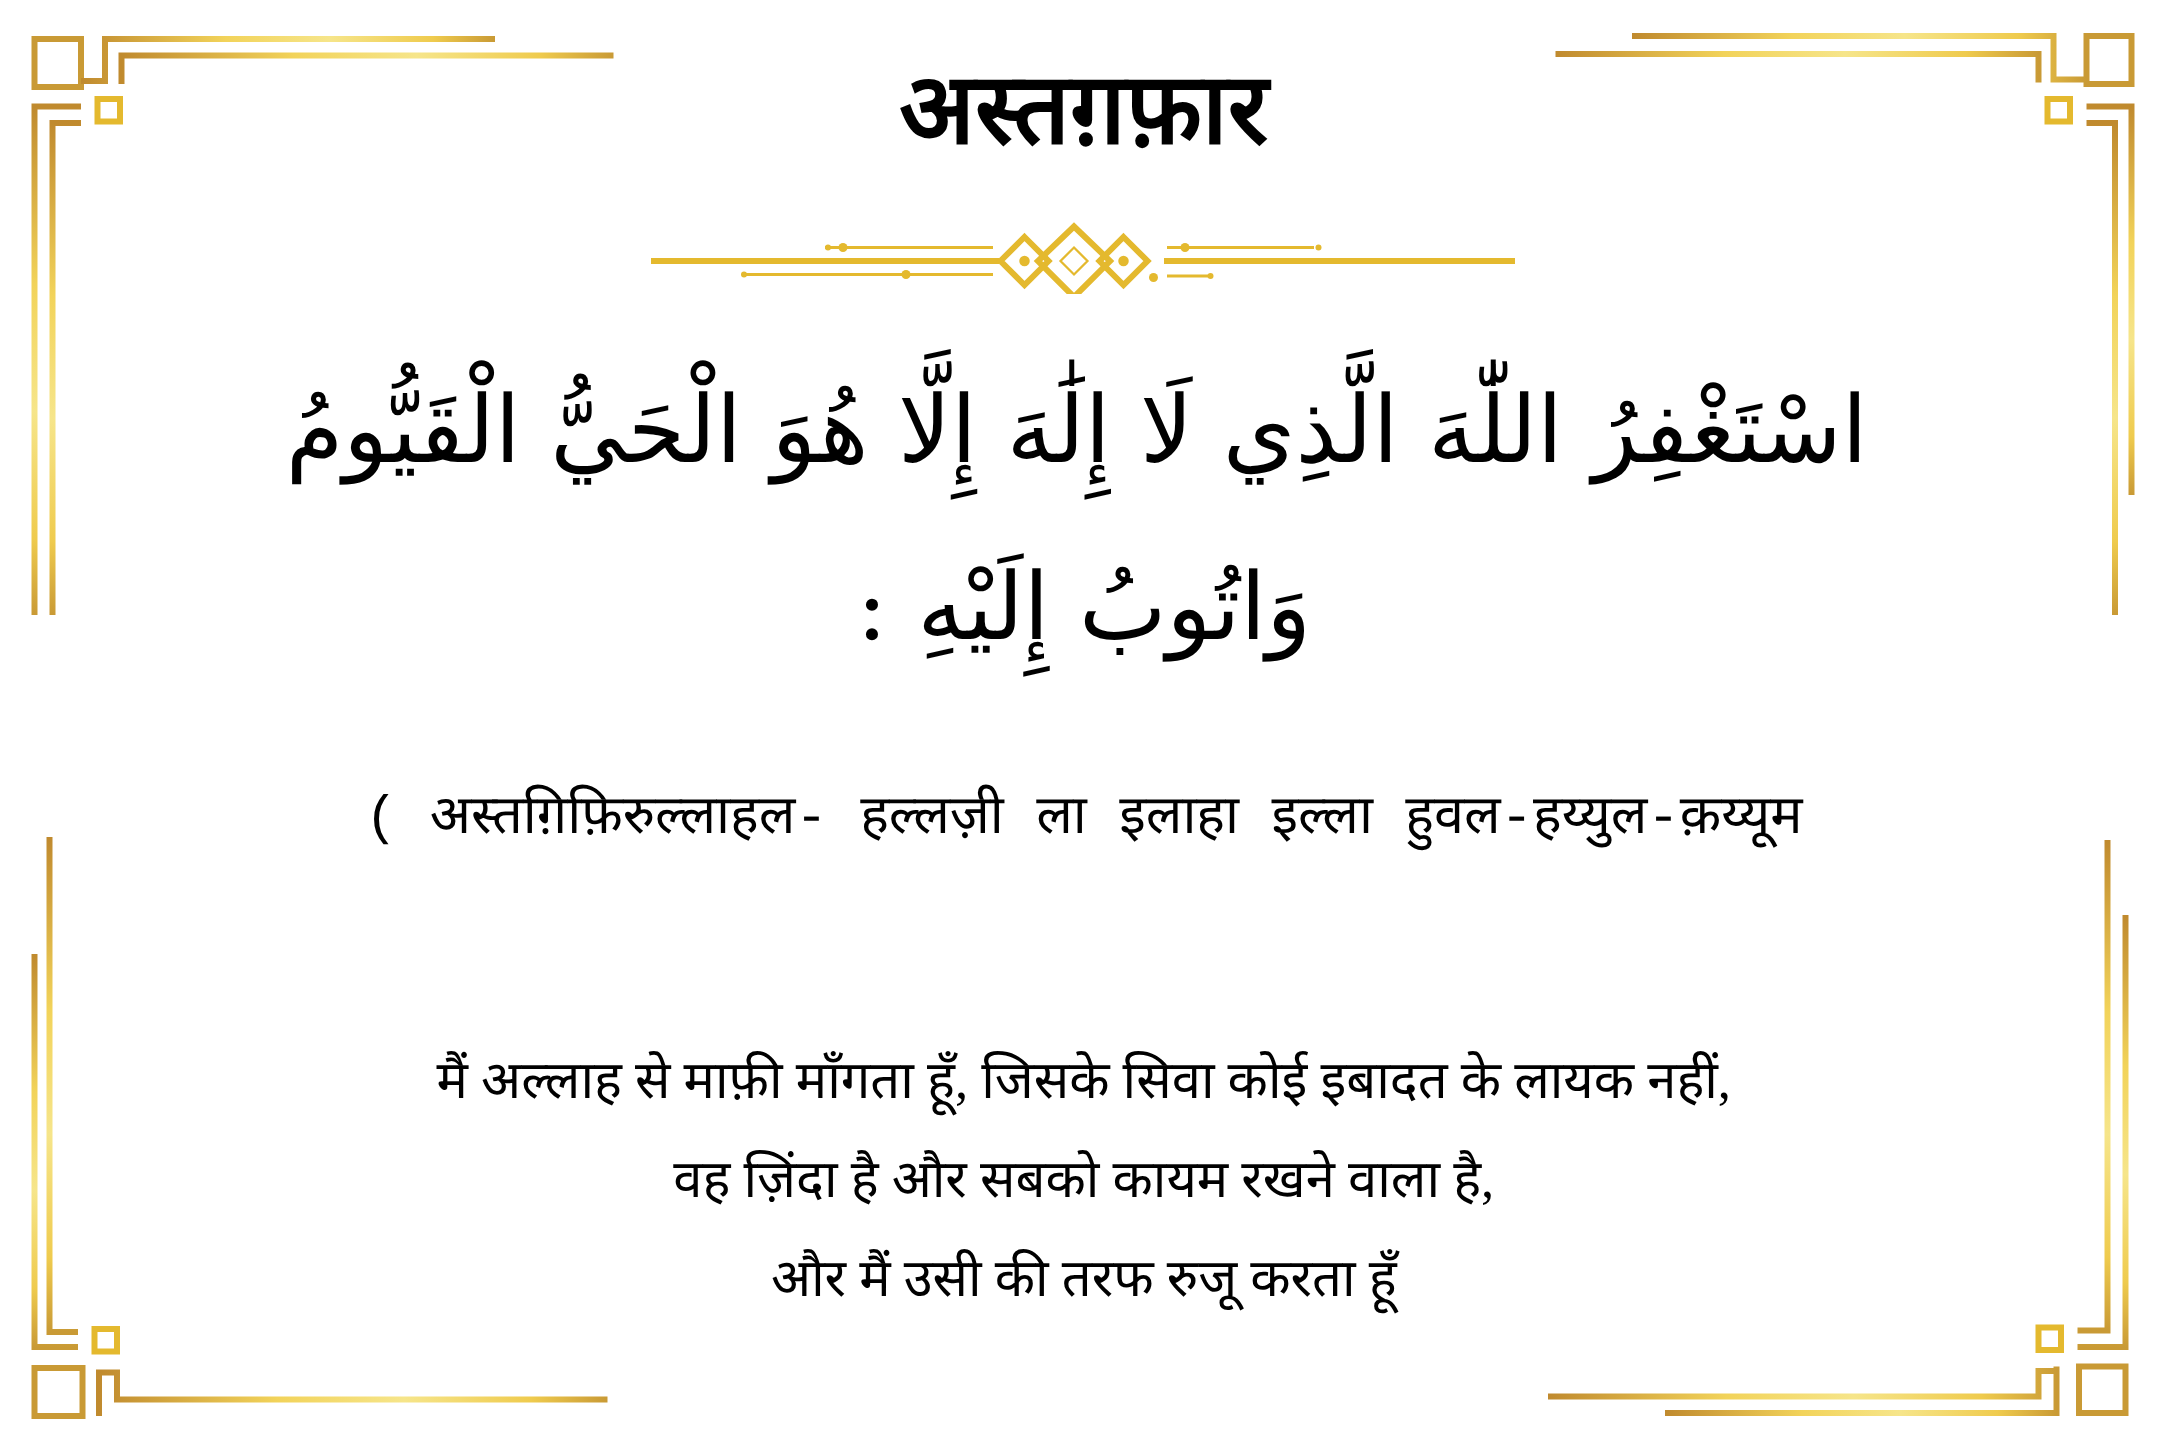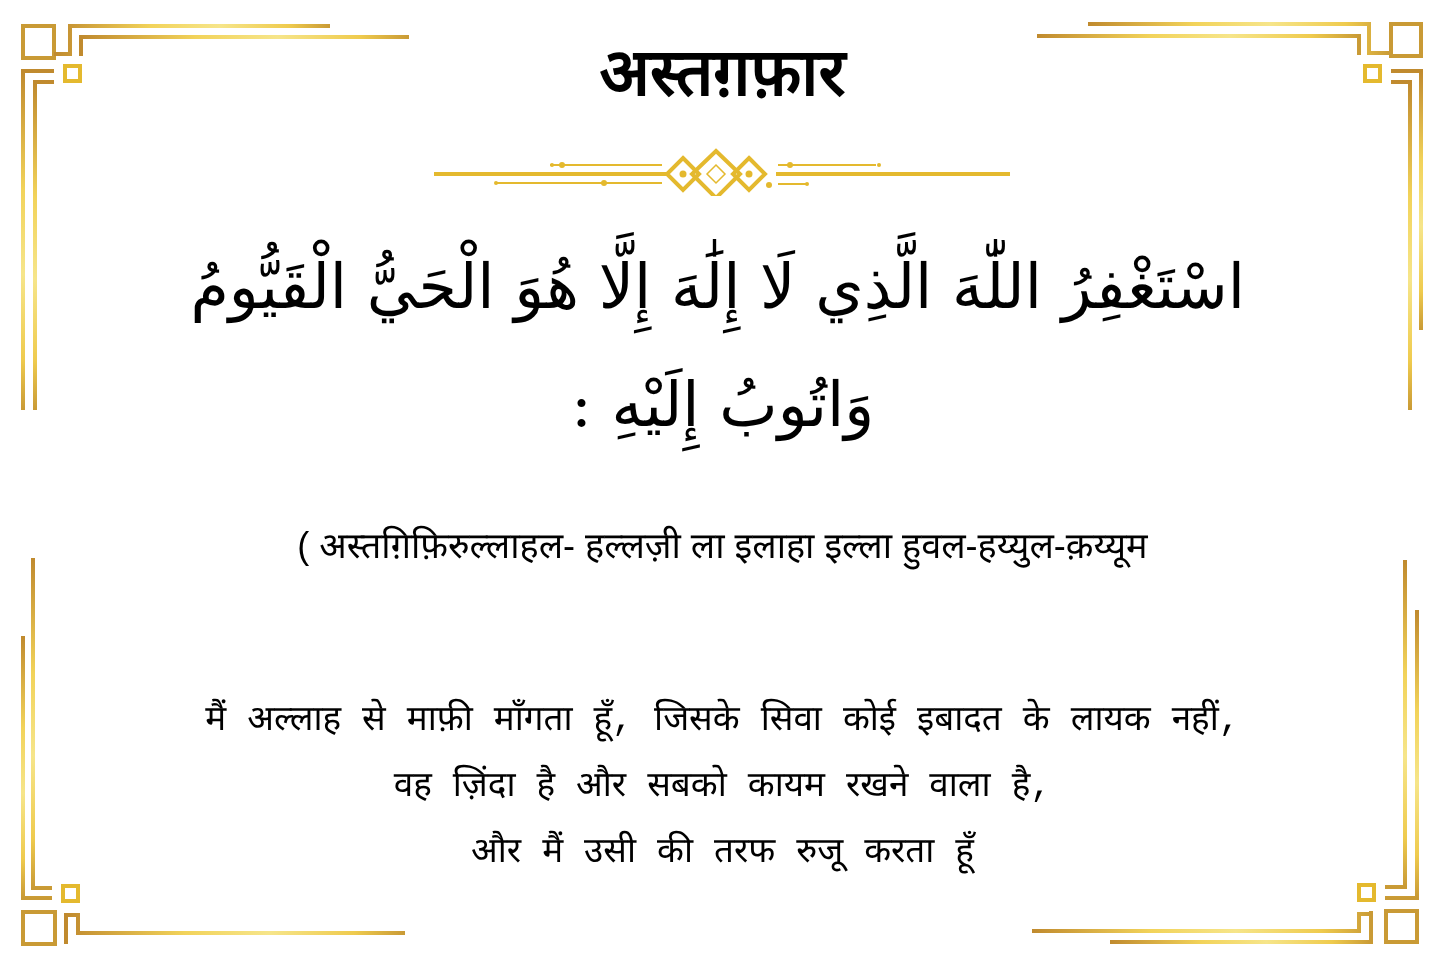--- a/index.html
+++ b/index.html
@@ -14,25 +14,25 @@
     }
     .divider { position: absolute; left: 434px; top: 146px; }
     .arabic {
       position: absolute; left: 200px; right: 200px; top: 228px; text-align: center;
       font-family: "DejaVu Serif", serif; font-size: 62px; font-weight: normal; line-height: 118px;
       direction: rtl;
     }
     .arabic div { white-space: nowrap; }
     .translit {
       position: absolute; left: 60px; right: 60px; top: 515px; text-align: center;
-      font-family: Liberation Sans, sans-serif; font-size: 36px; line-height: 62px;
+      font-family: Liberation Mono, monospace; font-size: 36px; line-height: 62px;
     }
     .meaning {
       position: absolute; left: 60px; right: 60px; top: 688px; text-align: center;
-      font-family: Liberation Mono, monospace; font-size: 35px; line-height: 66px;
+      font-family: Liberation Serif, serif; font-size: 35px; line-height: 66px;
     }
     .meaning div, .translit div { white-space: nowrap; }
   </style>
 </head>
 <body>
 
 <svg width="0" height="0" style="position:absolute">
   <defs>
     <linearGradient id="goldH" x1="0" y1="0" x2="1" y2="0">
       <stop offset="0" stop-color="#C08A2E"></stop>

